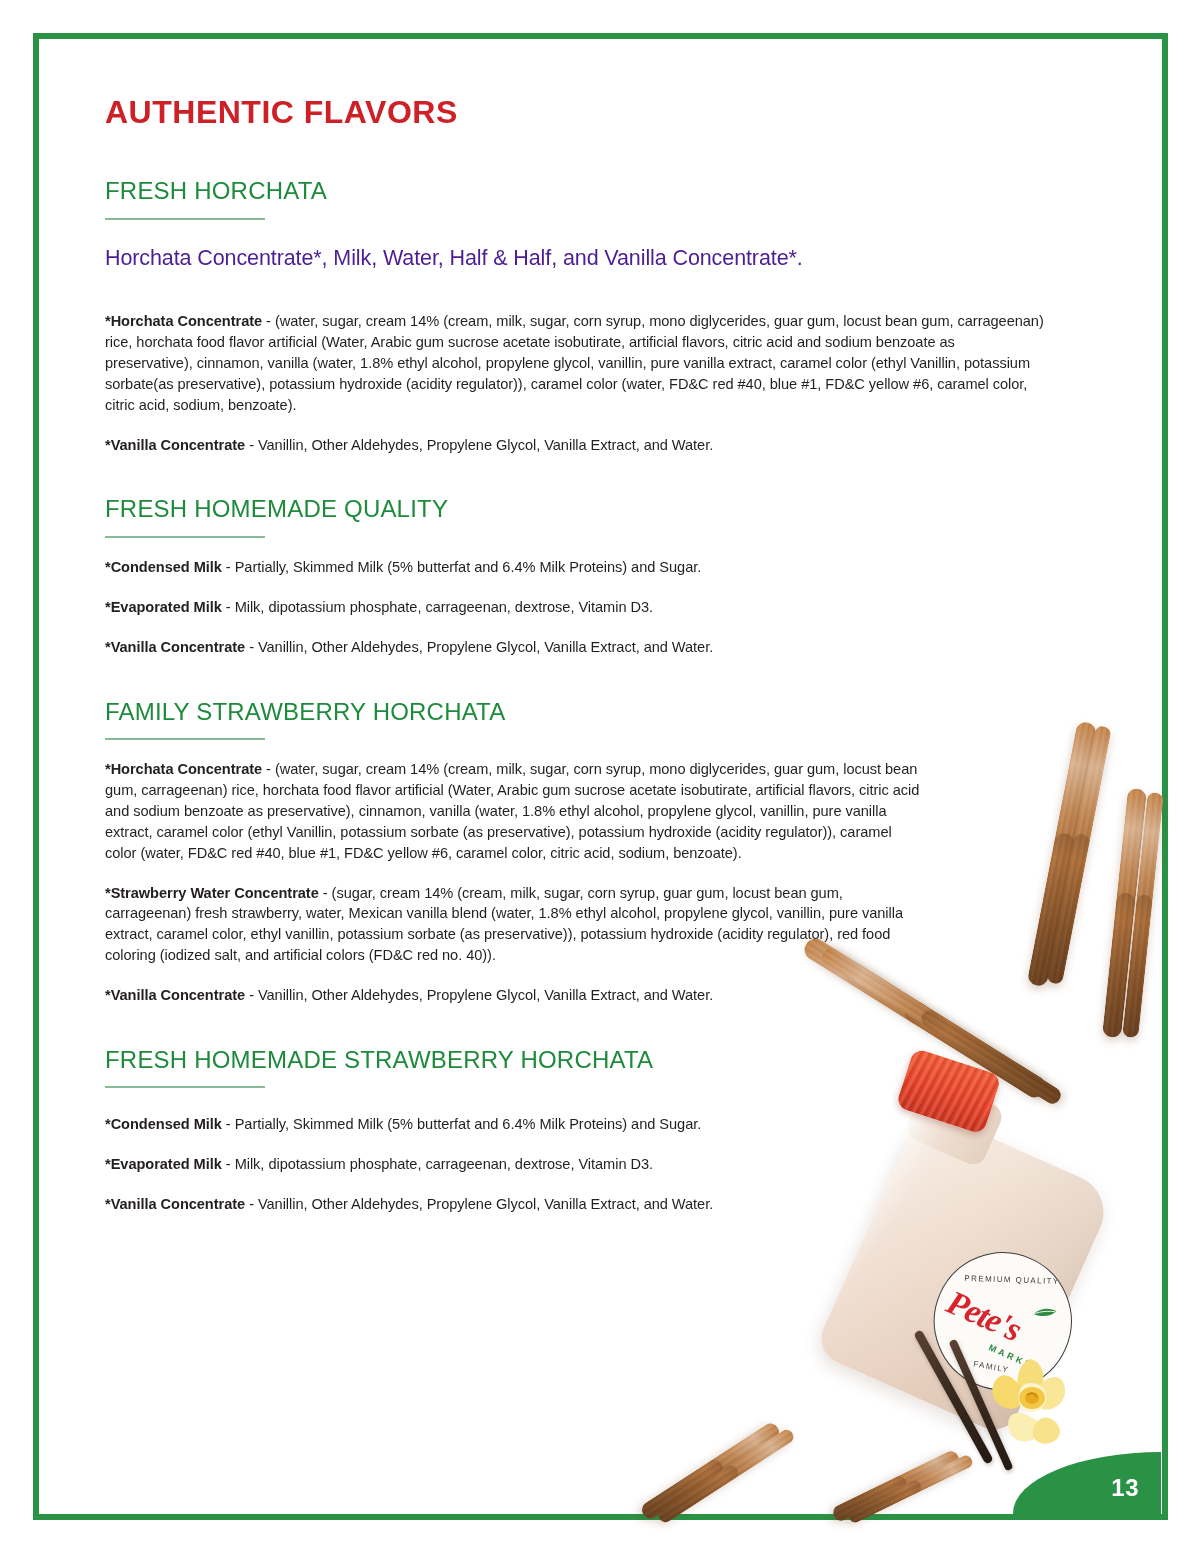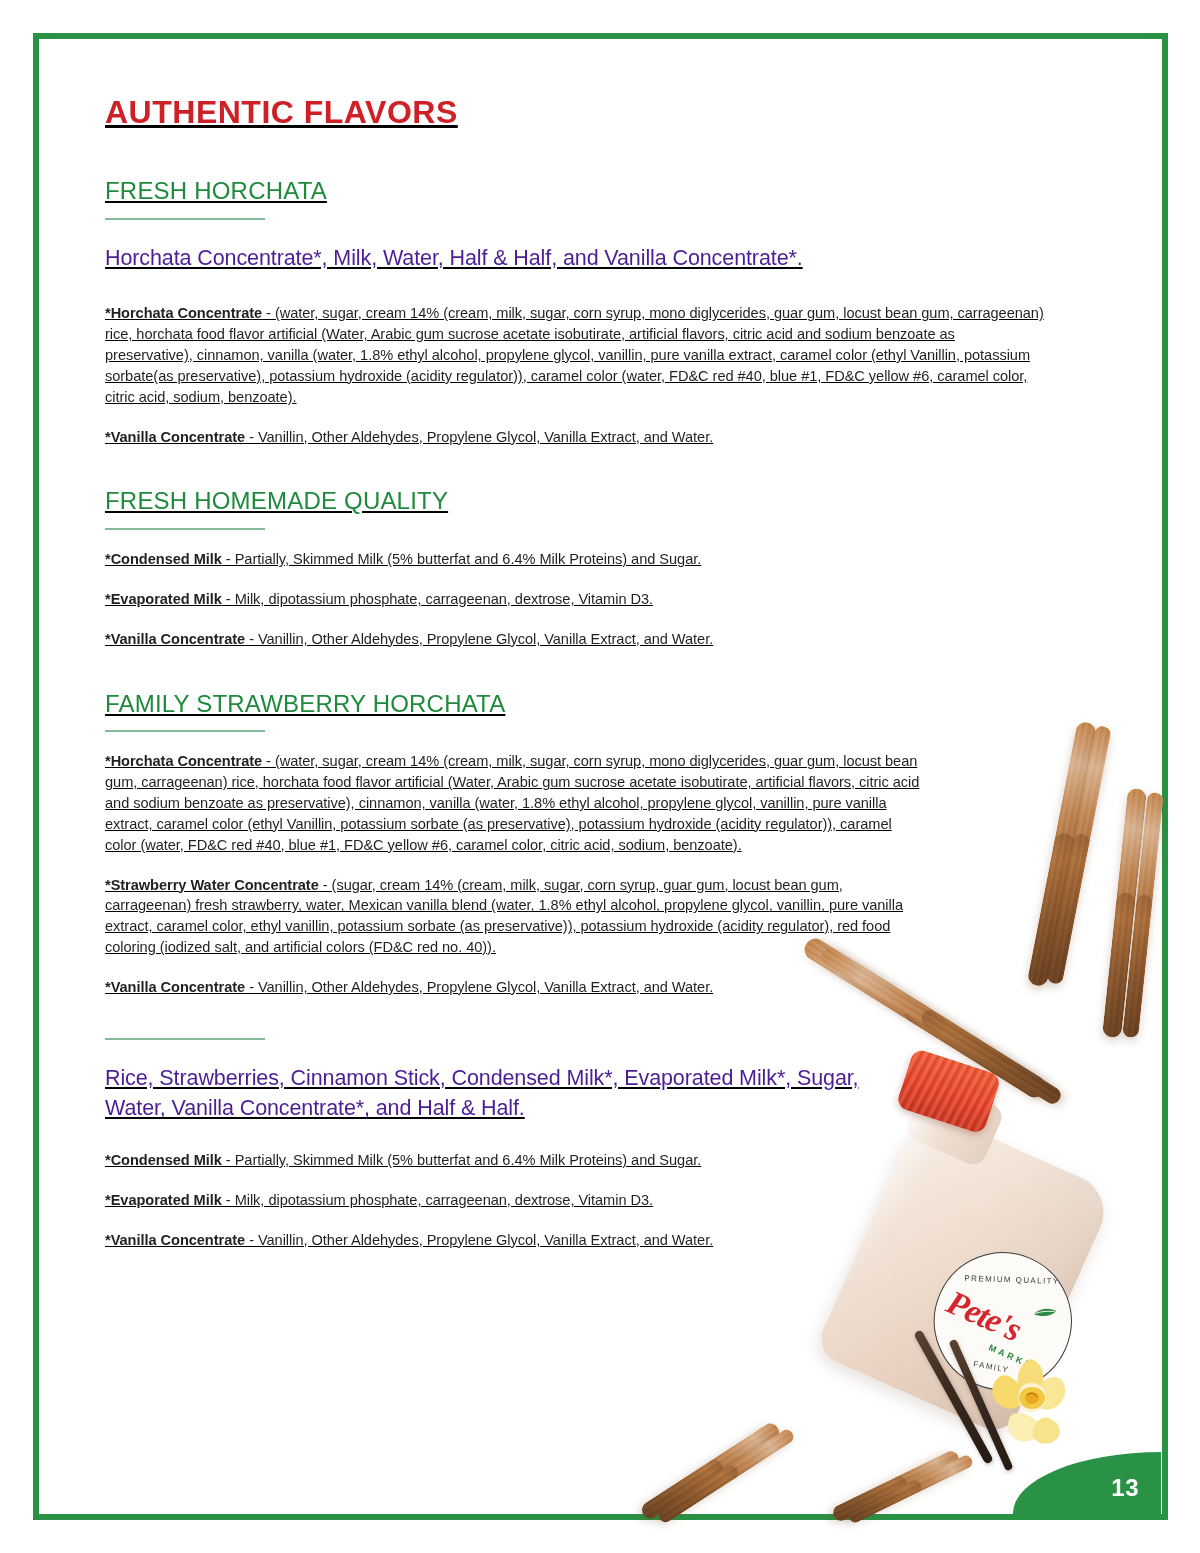--- a/index.html
+++ b/index.html
@@ -32,21 +32,20 @@
     box-sizing: border-box;
     background: #ffffff;
   }
 
   
   #content {
     position: absolute;
     left: 105px;
     top: 95px;
     width: 940px;
-    text-decoration: underline;
   }
 
   h1.page-title {
     margin: 0 0 0 0;
     font-size: 32px;
     font-weight: bold;
     letter-spacing: 0.5px;
     color: #ce2027;
     line-height: 1.1;
   }
@@ -81,21 +80,21 @@
   p.fine {
     margin: 19px 0 0 0;
     font-size: 14.6px;
     color: #231f20;
     line-height: 1.43;
     letter-spacing: -0.05px;
   }
   p.fine b { font-weight: bold; }
 
   
-  p.lead + p.fine { margin-top: 30px; }
+  p.lead + p.fine { margin-top: 38px; }
 
   
   .art { position: absolute; pointer-events: none; }
 
   
   .stick {
     position: absolute;
     border-radius: 40px;
     background:
       linear-gradient(to bottom,
@@ -360,22 +359,22 @@
       </p>
       <p class="fine" style="max-width:820px;">
         <b>*Strawberry Water Concentrate</b><span> - (sugar, cream 14% (cream, milk, sugar, corn syrup, guar gum, locust bean gum, carrageenan) fresh strawberry, water, Mexican vanilla blend (water, 1.8% ethyl alcohol, propylene glycol, vanillin, pure vanilla extract, caramel color, ethyl vanillin, potassium sorbate (as preservative)), potassium hydroxide (acidity regulator), red food coloring (iodized salt, and artificial colors (FD&amp;C red no. 40)).</span>
       </p>
       <p class="fine">
         <b>*Vanilla Concentrate</b><span> - Vanillin, Other Aldehydes, Propylene Glycol, Vanilla Extract, and Water.</span>
       </p>
     </div>
 
     <div class="section">
+      <h2 class="section-title">FRESH HOMEMADE STRAWBERRY HORCHATA</h2>
       <div class="rule"></div>
-      <p class="lead" style="max-width:790px;">Rice, Strawberries, Cinnamon Stick, Condensed Milk*, Evaporated Milk*, Sugar, Water, Vanilla Concentrate*, and Half &amp; Half.</p>
       <p class="fine" style="margin-top:26px;">
         <b>*Condensed Milk</b><span> - Partially, Skimmed Milk (5% butterfat and 6.4% Milk Proteins) and Sugar.</span>
       </p>
       <p class="fine">
         <b>*Evaporated Milk</b><span> - Milk, dipotassium phosphate, carrageenan, dextrose, Vitamin D3.</span>
       </p>
       <p class="fine">
         <b>*Vanilla Concentrate</b><span> - Vanillin, Other Aldehydes, Propylene Glycol, Vanilla Extract, and Water.</span>
       </p>
     </div>

